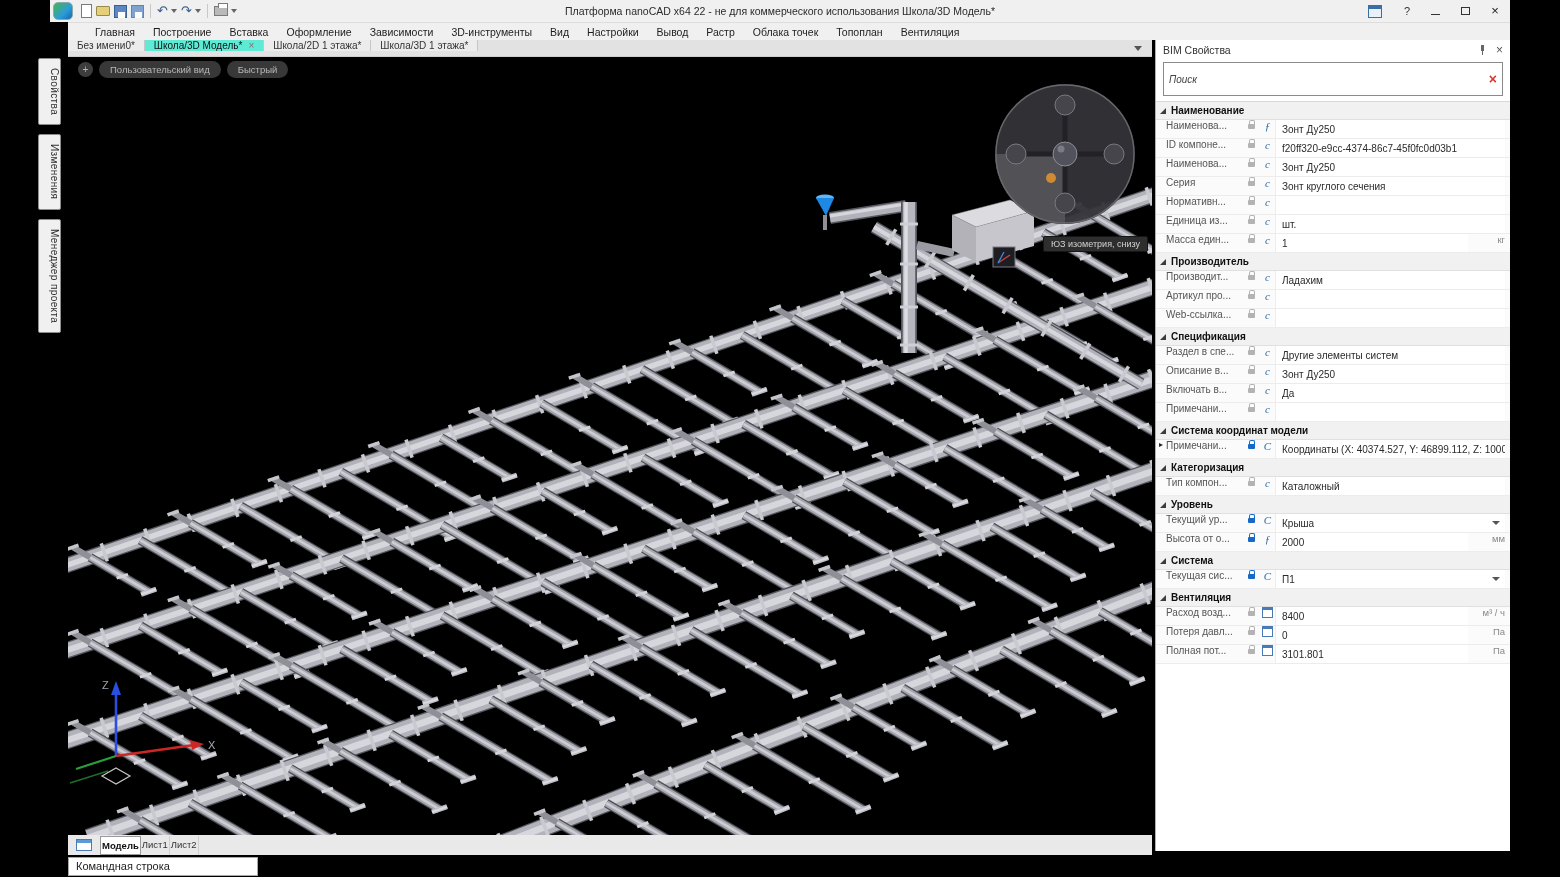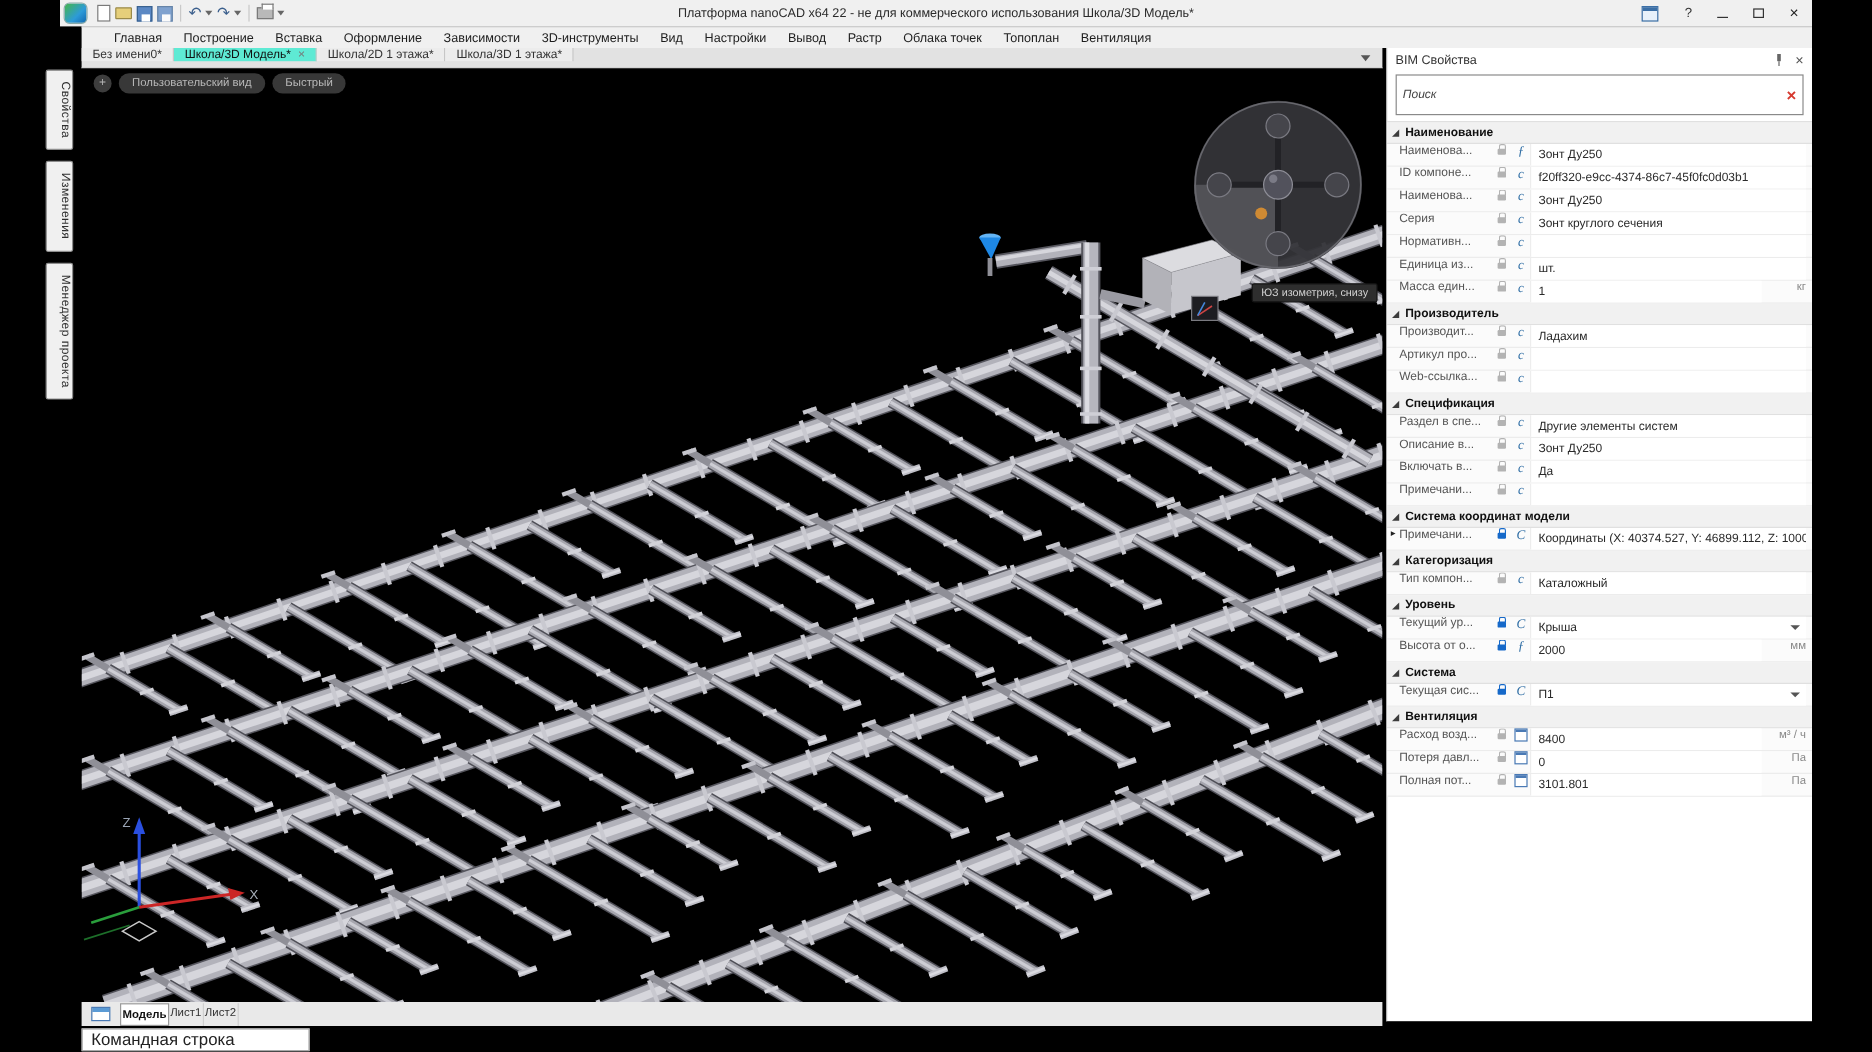--- a/index.html
+++ b/index.html
@@ -51,21 +51,21 @@
   .vp-pill{background:rgba(62,62,62,.9);color:#b8b8b8;font-size:9.5px;line-height:11px;padding:3px 11px;border-radius:9px;white-space:nowrap}
   #nav-tooltip{position:absolute;left:975px;top:179px;background:#2e2e2e;border:1px solid #151515;color:#d2d2d2;font-size:9px;padding:2px 7px;border-radius:2px;white-space:nowrap;z-index:6}
 
   
   #bottom-bar{position:absolute;left:68px;top:835px;width:1084px;height:20px;background:#e9e9e9;display:flex;align-items:center}
   #layout-icon{width:16px;height:12px;border:1px solid #4a7ab5;background:linear-gradient(to bottom,#5b9bd5 3px,#fff 3px);margin:0 8px}
   .sheet-tab{font-size:9.5px;color:#333;padding:2px 1px;border-right:1px solid #cfcfcf;line-height:13px}
   .sheet-tab.active{background:#fff;border:1px solid #9a9a9a;font-weight:bold;color:#111}
 
   
-  #cmdline{position:absolute;left:68px;top:857px;width:190px;height:19px;background:#fff;border:1px solid #a8a8a8;font-size:14px;color:#222;line-height:17px;padding-left:7px}
+  #cmdline{position:absolute;left:68px;top:857px;width:190px;height:19px;background:#fff;border:1px solid #a8a8a8;font-size:11px;color:#222;line-height:17px;padding-left:7px}
 
   
   #bim{position:absolute;left:1155px;top:40px;width:355px;height:811px;background:#ffffff;border-left:1px solid #b0b0b0}
   #bim-header{height:19px;display:flex;align-items:center;padding:0 7px;font-size:10.5px;color:#333}
   #bim-pin{width:9px;height:10px;position:relative;margin-left:auto;margin-right:9px}
   #bim-pin::before{content:"";position:absolute;left:3px;top:0;width:3px;height:6px;background:#666}
   #bim-pin::after{content:"";position:absolute;left:4px;top:6px;width:1px;height:4px;background:#666}
   #bim-close{font-size:12px;color:#555;line-height:12px}
   #bim-search{margin:3px 7px 5px 7px;height:21px;background:#fff;border:1px solid #8a8a8a;display:flex;align-items:center;padding:16px 5px}
   #bim-search input{flex:1;border:none;outline:none;font-size:10px;font-style:italic;color:#333;background:transparent;font-family:"Liberation Sans",sans-serif}

